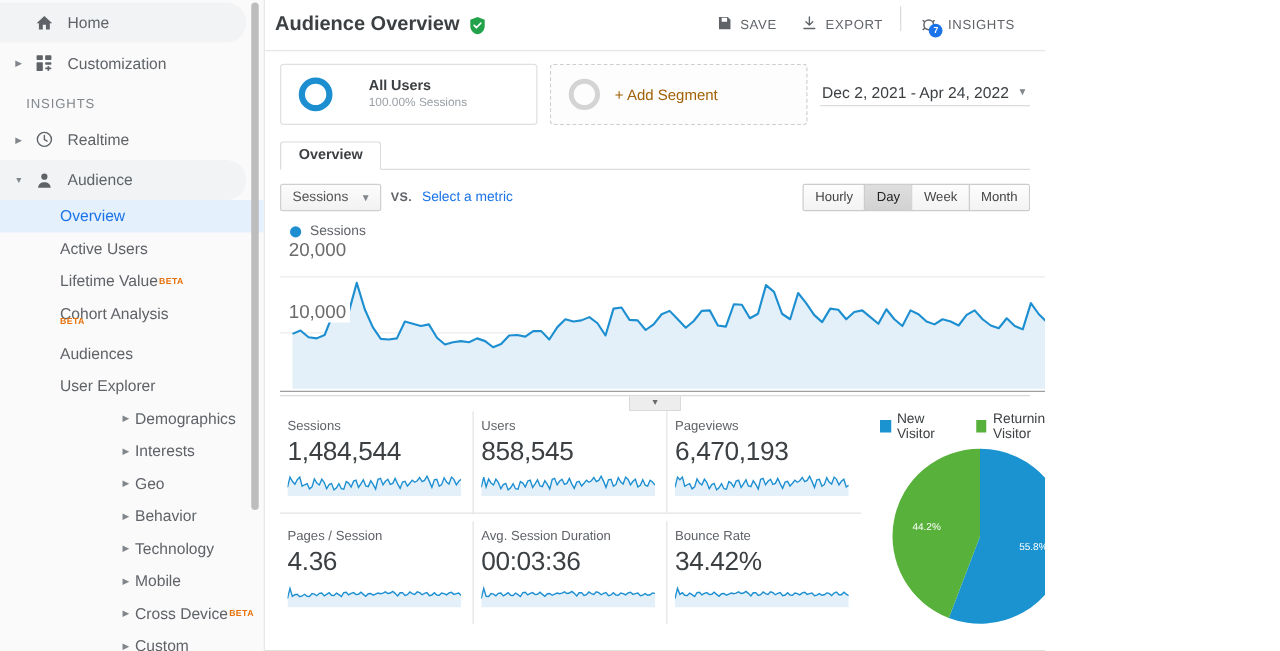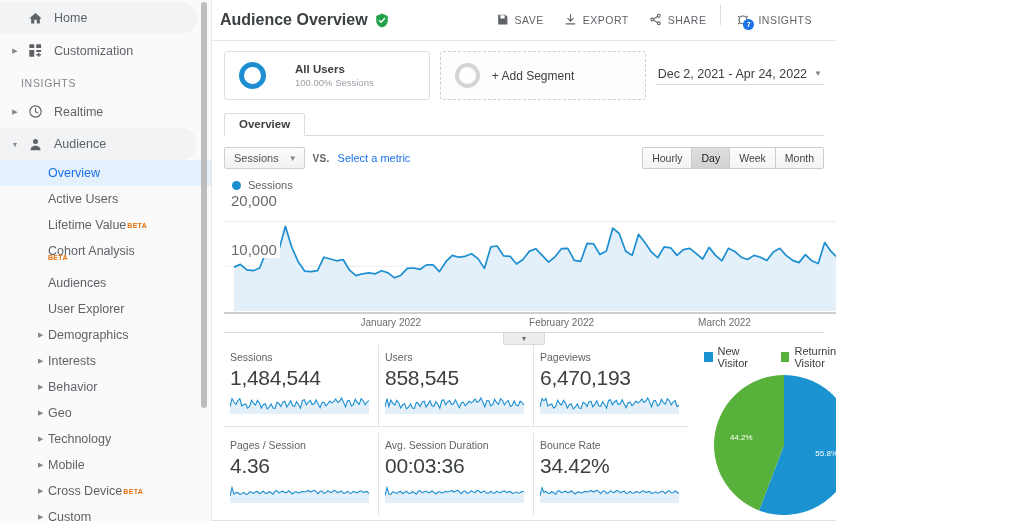--- a/index.html
+++ b/index.html
@@ -68,21 +68,21 @@
     font-size: 12.5px;
     color: #5f6368;
     cursor: pointer;
     position: relative;
     white-space: nowrap;
   }
   .sub-item.selected {
     background: #e4f0fb;
     color: #1a73e8;
   }
-  .sub-item.has-arrow { padding-left: 38px; }
+  .sub-item.has-arrow { padding-left: 50px; margin-left: 48px; }
   .sub-item .sarrow {
     width: 10px; flex: 0 0 10px;
     font-size: 7px; color: #80868b;
     display: flex; align-items: center;
   }
   .beta-sup {
     font-size: 7px;
     color: #e8710a;
     font-weight: 700;
     letter-spacing: 0.3px;
@@ -176,21 +176,21 @@
   .seg-ring {
     width: 27px; height: 27px;
     border-radius: 50%;
     border: 5px solid #1d8fd1;
     flex: 0 0 27px;
   }
   .seg-ring.grey { border-color: #d4d4d4; border-width: 4px; width: 25px; height: 25px; flex:0 0 25px;}
   .seg-text { margin-left: 29px; }
   .seg-title { font-size: 11.5px; color: #3c4043; font-weight: 700; line-height: 14px;}
   .seg-sub { font-size: 9.5px; color: #9aa0a6; line-height: 13px; }
-  .seg-add { font-size: 12px; color: #404040; margin-left: 12px; }
+  .seg-add { font-size: 12px; color: #a16207; margin-left: 12px; }
 
   .date-range {
     margin-left: auto;
     display: flex; align-items: center;
     gap: 7px;
     font-size: 12.5px;
     color: #3c4043;
     border-bottom: 1px solid #dadce0;
     padding: 0 2px 3px 2px;
     align-self: center;
@@ -438,25 +438,25 @@
     <div class="sub-item has-arrow">
       <span class="sarrow">▶</span>
       <span>Demographics</span>
     </div>
     <div class="sub-item has-arrow">
       <span class="sarrow">▶</span>
       <span>Interests</span>
     </div>
     <div class="sub-item has-arrow">
       <span class="sarrow">▶</span>
+      <span>Geo</span>
+    </div>
+    <div class="sub-item has-arrow">
+      <span class="sarrow">▶</span>
       <span>Behavior</span>
-    </div>
-    <div class="sub-item has-arrow">
-      <span class="sarrow">▶</span>
-      <span>Geo</span>
     </div>
     <div class="sub-item has-arrow">
       <span class="sarrow">▶</span>
       <span>Technology</span>
     </div>
     <div class="sub-item has-arrow">
       <span class="sarrow">▶</span>
       <span>Mobile</span>
     </div>
     <div class="sub-item has-arrow">
@@ -494,31 +494,20 @@
           </span>
           <span>SAVE</span>
         </div>
         <div class="tb-action">
           <span>
             <svg width="13" height="13" viewBox="0 0 24 24" fill="none" stroke="#5f6368" stroke-width="2" stroke-linecap="round">
                 <path d="M12 3v11M7 10l5 5 5-5M4 20h16"></path>
               </svg>
           </span>
           <span>EXPORT</span>
-        </div>
-        <div class="tb-action">
-          <span>
-            <svg width="13" height="13" viewBox="0 0 24 24" fill="none" stroke="#5f6368" stroke-width="2">
-                <circle cx="18" cy="5" r="2.6"></circle>
-                <circle cx="6" cy="12" r="2.6"></circle>
-                <circle cx="18" cy="19" r="2.6"></circle>
-                <path d="M8.4 10.8 15.6 6.4M8.4 13.2l7.2 4.4"></path>
-              </svg>
-          </span>
-          <span>SHARE</span>
         </div>
         <div class="tb-sep"></div>
         <div class="tb-action">
           <span style="position:relative;display:inline-block;width:17px;height:15px;">
             <svg width="16" height="15" viewBox="0 0 24 24" fill="none" stroke="#5f6368" stroke-width="1.9">
               <circle cx="12" cy="11" r="6.2"></circle>
                 <path d="M4.2 5.2 6.8 7M19.6 5.2 17 7M4.2 17.5 6.8 15.6"></path>
             </svg>
             <span style="position:absolute;right:-2px;bottom:-2px;width:11px;height:11px;border-radius:50%;background:#1a73e8;color:#fff;font-size:7px;line-height:11px;text-align:center;font-weight:700;">7</span>
           </span>
@@ -585,26 +574,20 @@
             <rect x="0" y="0" width="776" height="122" fill="#ffffff"></rect>
             <line x1="0" x2="776" y1="73.2" y2="73.2" stroke="#ebebeb" stroke-width="1"></line>
             <line x1="0" x2="776" y1="28.399999999999995" y2="28.399999999999995" stroke="#ebebeb" stroke-width="1"></line>
             <path d="M10.0 74.1 L16.4 71.4 L22.8 76.8 L29.3 77.7 L35.7 75.0 L42.1 58.9 L48.5 55.3 L54.9 57.1 L61.4 33.3 L67.8 54.4 L74.2 68.7 L80.6 78.1 L87.0 78.6 L93.5 77.7 L99.9 64.2 L106.3 66.0 L112.7 67.8 L119.1 66.5 L125.6 77.2 L132.0 82.6 L138.4 80.8 L144.8 79.9 L151.2 80.8 L157.7 77.7 L164.1 79.9 L170.5 84.8 L176.9 82.2 L183.3 75.4 L189.8 75.0 L196.2 76.3 L202.6 71.9 L209.0 71.9 L215.4 78.6 L221.9 68.7 L228.3 62.4 L234.7 64.2 L241.1 63.3 L247.5 60.7 L254.0 65.6 L260.4 75.4 L266.8 53.9 L273.2 53.0 L279.6 62.9 L286.1 63.3 L292.5 71.0 L298.9 66.5 L305.3 58.4 L311.7 55.7 L318.2 62.4 L324.6 69.2 L331.0 63.8 L337.4 55.7 L343.8 55.3 L350.3 67.4 L356.7 68.3 L363.1 50.4 L369.5 50.8 L375.9 61.6 L382.4 58.0 L388.8 35.1 L395.2 40.5 L401.6 58.0 L408.1 62.4 L414.5 41.4 L420.9 49.5 L427.3 58.9 L433.7 64.7 L440.2 53.9 L446.6 54.8 L453.0 62.4 L459.4 56.6 L465.8 55.3 L472.3 60.7 L478.7 66.0 L485.1 54.4 L491.5 62.4 L497.9 67.8 L504.4 55.3 L510.8 58.4 L517.2 64.2 L523.6 66.5 L530.0 62.4 L536.5 64.2 L542.9 67.4 L549.3 58.9 L555.7 55.3 L562.1 62.4 L568.6 67.4 L575.0 69.6 L581.4 61.6 L587.8 67.8 L594.2 70.5 L600.7 49.5 L607.1 58.4 L613.5 64.7 L619.9 71.9 L626.3 62.0 L632.8 61.1 L639.2 66.9 L645.6 71.9 L652.0 59.8 L658.4 56.6 L664.9 63.3 L671.3 70.1 L677.7 68.7 L684.1 56.6 L690.5 61.6 L697.0 66.0 L703.4 67.4 L709.8 63.3 L716.2 68.3 L722.6 71.0 L729.1 64.2 L735.5 61.6 L741.9 66.0 L748.3 68.7 L754.7 62.4 L761.2 64.7 L767.6 68.3 L774.0 63.3 L774.0 118 L10.0 118 Z" fill="#e3f0f9"></path>
             <path d="M10.0 74.1 L16.4 71.4 L22.8 76.8 L29.3 77.7 L35.7 75.0 L42.1 58.9 L48.5 55.3 L54.9 57.1 L61.4 33.3 L67.8 54.4 L74.2 68.7 L80.6 78.1 L87.0 78.6 L93.5 77.7 L99.9 64.2 L106.3 66.0 L112.7 67.8 L119.1 66.5 L125.6 77.2 L132.0 82.6 L138.4 80.8 L144.8 79.9 L151.2 80.8 L157.7 77.7 L164.1 79.9 L170.5 84.8 L176.9 82.2 L183.3 75.4 L189.8 75.0 L196.2 76.3 L202.6 71.9 L209.0 71.9 L215.4 78.6 L221.9 68.7 L228.3 62.4 L234.7 64.2 L241.1 63.3 L247.5 60.7 L254.0 65.6 L260.4 75.4 L266.8 53.9 L273.2 53.0 L279.6 62.9 L286.1 63.3 L292.5 71.0 L298.9 66.5 L305.3 58.4 L311.7 55.7 L318.2 62.4 L324.6 69.2 L331.0 63.8 L337.4 55.7 L343.8 55.3 L350.3 67.4 L356.7 68.3 L363.1 50.4 L369.5 50.8 L375.9 61.6 L382.4 58.0 L388.8 35.1 L395.2 40.5 L401.6 58.0 L408.1 62.4 L414.5 41.4 L420.9 49.5 L427.3 58.9 L433.7 64.7 L440.2 53.9 L446.6 54.8 L453.0 62.4 L459.4 56.6 L465.8 55.3 L472.3 60.7 L478.7 66.0 L485.1 54.4 L491.5 62.4 L497.9 67.8 L504.4 55.3 L510.8 58.4 L517.2 64.2 L523.6 66.5 L530.0 62.4 L536.5 64.2 L542.9 67.4 L549.3 58.9 L555.7 55.3 L562.1 62.4 L568.6 67.4 L575.0 69.6 L581.4 61.6 L587.8 67.8 L594.2 70.5 L600.7 49.5 L607.1 58.4 L613.5 64.7 L619.9 71.9 L626.3 62.0 L632.8 61.1 L639.2 66.9 L645.6 71.9 L652.0 59.8 L658.4 56.6 L664.9 63.3 L671.3 70.1 L677.7 68.7 L684.1 56.6 L690.5 61.6 L697.0 66.0 L703.4 67.4 L709.8 63.3 L716.2 68.3 L722.6 71.0 L729.1 64.2 L735.5 61.6 L741.9 66.0 L748.3 68.7 L754.7 62.4 L761.2 64.7 L767.6 68.3 L774.0 63.3 " fill="none" stroke="#1d8fd1" stroke-width="1.7" stroke-linejoin="round"></path>
             <line x1="0" x2="776" y1="120" y2="120" stroke="#9e9e9e" stroke-width="1"></line>
           </svg>
         <div class="y-tick" id="ytick-top" style="top:-1px;">20,000</div>
         <div class="y-tick" id="ytick-mid" style="top:48px;">10,000</div>
       </div>
-      <div class="x-axis" id="x-axis">
-          <span class="x-tick" style="left: 166.84px; transform: translateX(-50%);">January 2022</span>
-          <span class="x-tick" style="left: 337.56px; transform: translateX(-50%);">February 2022</span>
-          <span class="x-tick" style="left: 500.52px; transform: translateX(-50%);">March 2022</span>
-          <span class="x-tick" style="left: 663.48px; transform: translateX(-50%);">April 2022</span>
-        </div>
       <div class="chart-bottom-rule">
         <div class="collapse-tab">▼</div>
       </div>
     </div>
 
     <div class="bottom">
       <div class="metrics-grid">
 
         <div class="metric-cell">
           <div class="metric-label">Sessions</div>

